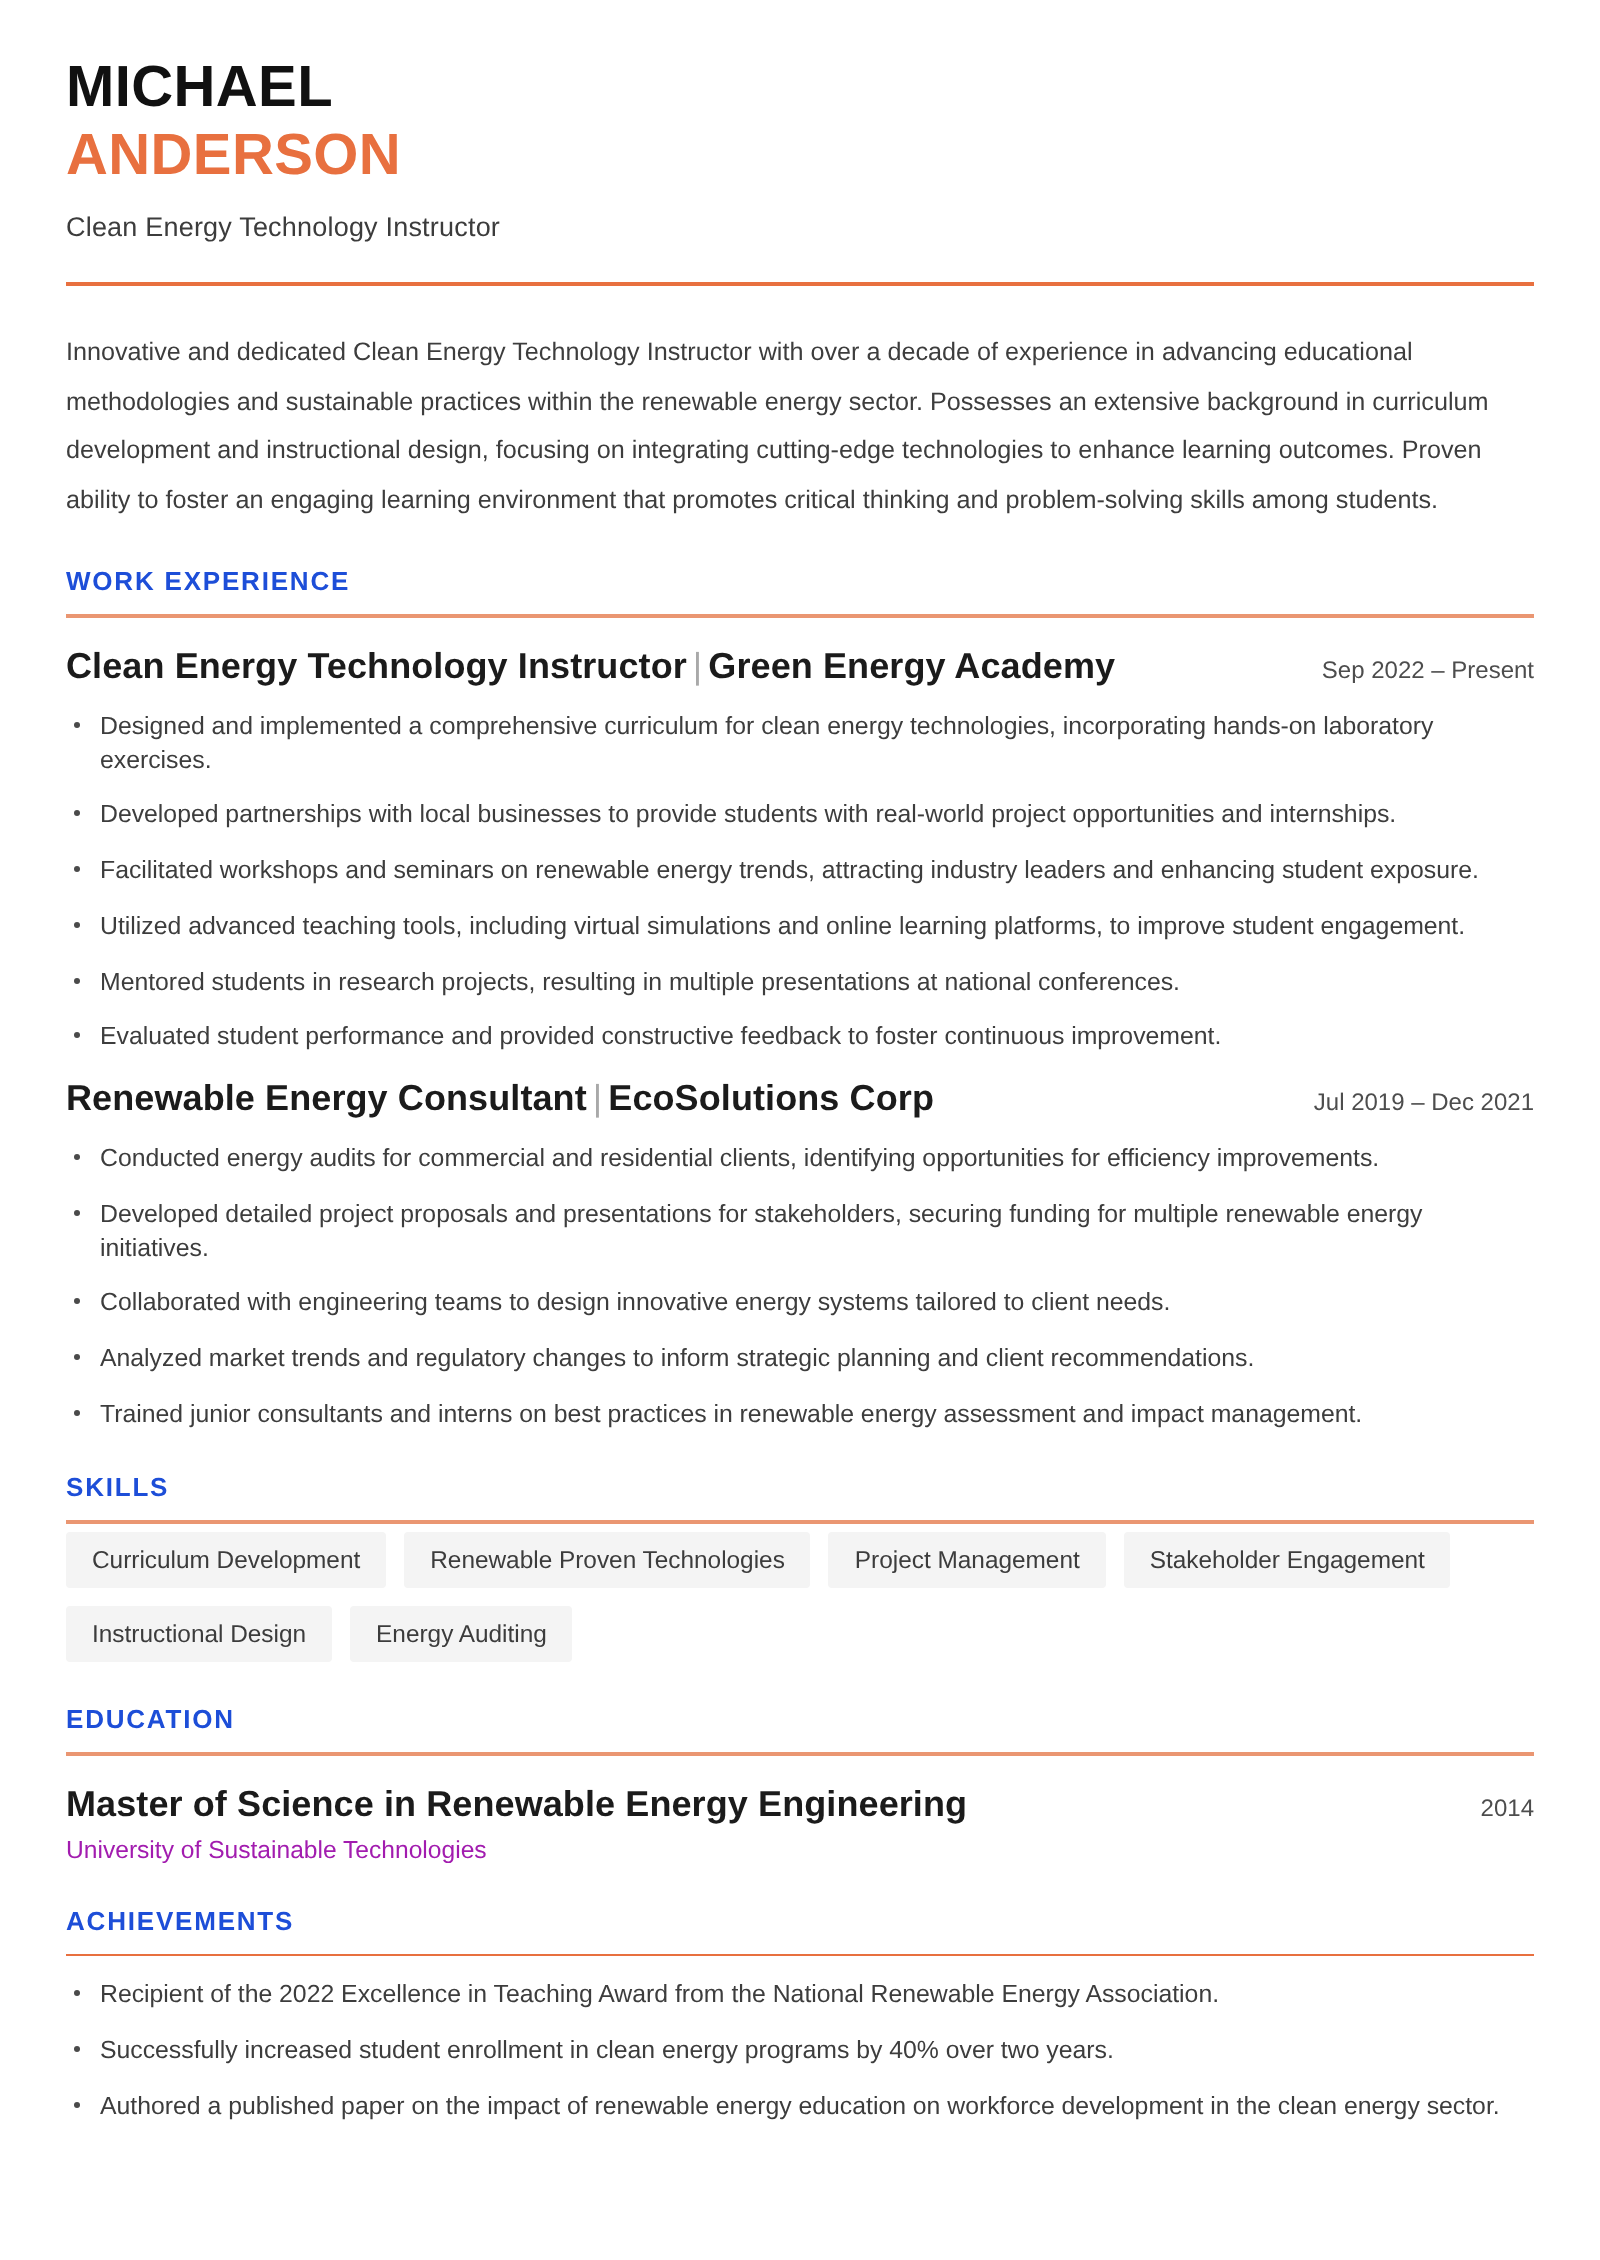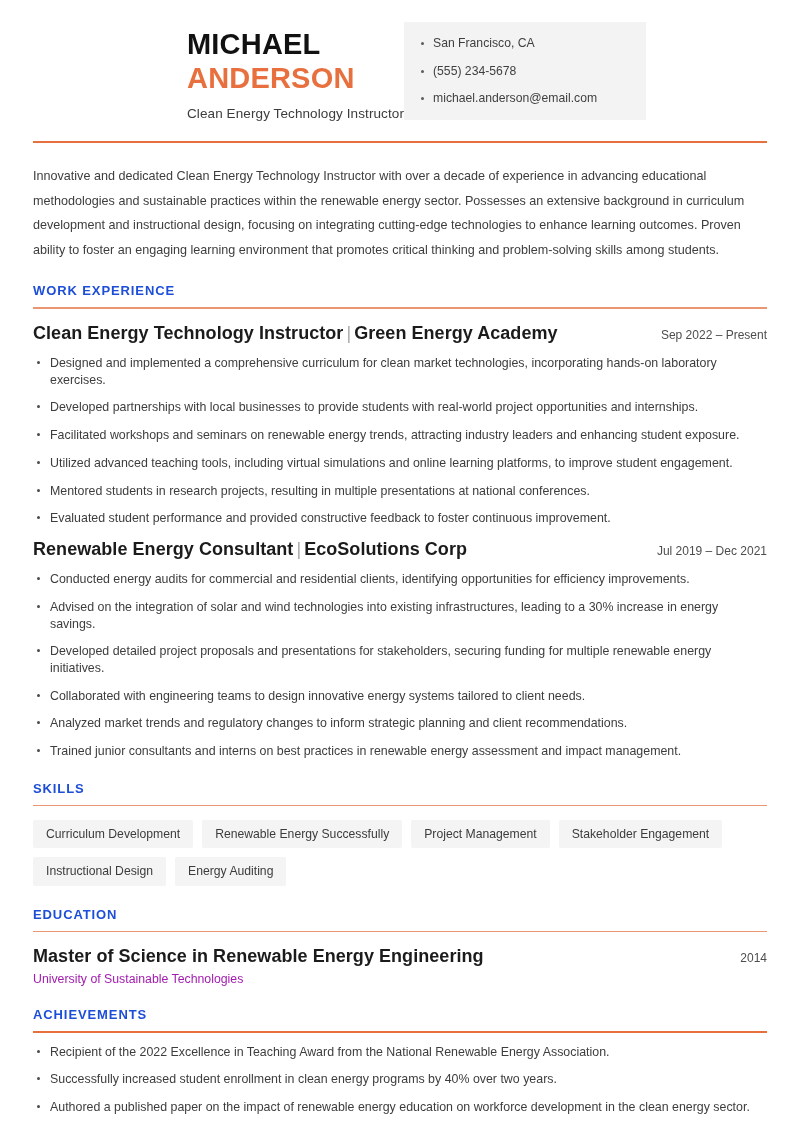--- a/index.html
+++ b/index.html
@@ -21,21 +21,21 @@
     box-sizing: border-box;
     background: #ffffff;
     position: relative;
     overflow: hidden;
   }
 
   
   .header {
     display: flex;
     align-items: flex-start;
-    justify-content: center;
+    justify-content: flex-start;
     padding: 22px 33px 0 33px;
     box-sizing: border-box;
   }
   .identity {
     padding-top: 6px;
   }
   .name-line {
     font-size: 29px;
     font-weight: bold;
     letter-spacing: 0.2px;
@@ -174,21 +174,21 @@
     border-radius: 50%;
   }
 
   .entry + .entry { margin-top: 12px; }
 
   
   .chips {
     display: flex;
     flex-wrap: wrap;
     gap: 9px;
-    margin-top: 14px;
+    margin-top: 4px;
   }
   .chip {
     background: #f4f4f4;
     color: #3c3c3c;
     font-size: 12.2px;
     padding: 7px 13px;
     border-radius: 2px;
     white-space: nowrap;
     line-height: 1.15;
   }
@@ -202,80 +202,72 @@
 
 <div class="page">
 
   <div class="header">
     <div class="identity">
       <div class="name-line name-first">MICHAEL</div>
       <div class="name-line name-last">ANDERSON</div>
       <div class="job-title">Clean Energy Technology Instructor</div>
     </div>
 
-    <div class="contact-box">
-      <ul class="contact-list">
-        <li>San Francisco, CA</li>
-        <li>(555) 234-5678</li>
-        <li>michael.anderson@email.com</li>
-      </ul>
-    </div>
   </div>
 
   <div class="header-rule"></div>
 
   <div class="content">
 
     <p class="summary">Innovative and dedicated Clean Energy Technology Instructor with over a decade of experience in advancing educational methodologies and sustainable practices within the renewable energy sector. Possesses an extensive background in curriculum development and instructional design, focusing on integrating cutting-edge technologies to enhance learning outcomes. Proven ability to foster an engaging learning environment that promotes critical thinking and problem-solving skills among students.</p>
 
     <div class="section">
       <div class="section-title">WORK EXPERIENCE</div>
       <div class="section-rule"></div>
 
       <div class="entry">
         <div class="entry-head">
           <div class="entry-title">
             <span>Clean Energy Technology Instructor</span><span class="entry-sep">|</span><span>Green Energy Academy</span>
           </div>
           <div class="entry-date">Sep 2022 – Present</div>
         </div>
         <ul class="bullets">
-          <li>Designed and implemented a comprehensive curriculum for clean market technologies, incorporating hands-on laboratory exercises.</li>
+          <li>Designed and implemented a comprehensive curriculum for clean energy technologies, incorporating hands-on laboratory exercises.</li>
           <li>Developed partnerships with local businesses to provide students with real-world project opportunities and internships.</li>
           <li>Facilitated workshops and seminars on renewable energy trends, attracting industry leaders and enhancing student exposure.</li>
           <li>Utilized advanced teaching tools, including virtual simulations and online learning platforms, to improve student engagement.</li>
           <li>Mentored students in research projects, resulting in multiple presentations at national conferences.</li>
           <li>Evaluated student performance and provided constructive feedback to foster continuous improvement.</li>
         </ul>
       </div>
 
       <div class="entry">
         <div class="entry-head">
           <div class="entry-title">
             <span>Renewable Energy Consultant</span><span class="entry-sep">|</span><span>EcoSolutions Corp</span>
           </div>
           <div class="entry-date">Jul 2019 – Dec 2021</div>
         </div>
         <ul class="bullets">
           <li>Conducted energy audits for commercial and residential clients, identifying opportunities for efficiency improvements.</li>
-          <li>Advised on the integration of solar and wind technologies into existing infrastructures, leading to a 30% increase in energy savings.</li>
           <li>Developed detailed project proposals and presentations for stakeholders, securing funding for multiple renewable energy initiatives.</li>
           <li>Collaborated with engineering teams to design innovative energy systems tailored to client needs.</li>
           <li>Analyzed market trends and regulatory changes to inform strategic planning and client recommendations.</li>
           <li>Trained junior consultants and interns on best practices in renewable energy assessment and impact management.</li>
         </ul>
       </div>
     </div>
 
     <div class="section">
       <div class="section-title">SKILLS</div>
       <div class="section-rule"></div>
       <div class="chips">
         <span class="chip">Curriculum Development</span>
-        <span class="chip">Renewable Energy Successfully</span>
+        <span class="chip">Renewable Proven Technologies</span>
         <span class="chip">Project Management</span>
         <span class="chip">Stakeholder Engagement</span>
         <span class="chip">Instructional Design</span>
         <span class="chip">Energy Auditing</span>
       </div>
     </div>
 
     <div class="section">
       <div class="section-title">EDUCATION</div>
       <div class="section-rule"></div>

